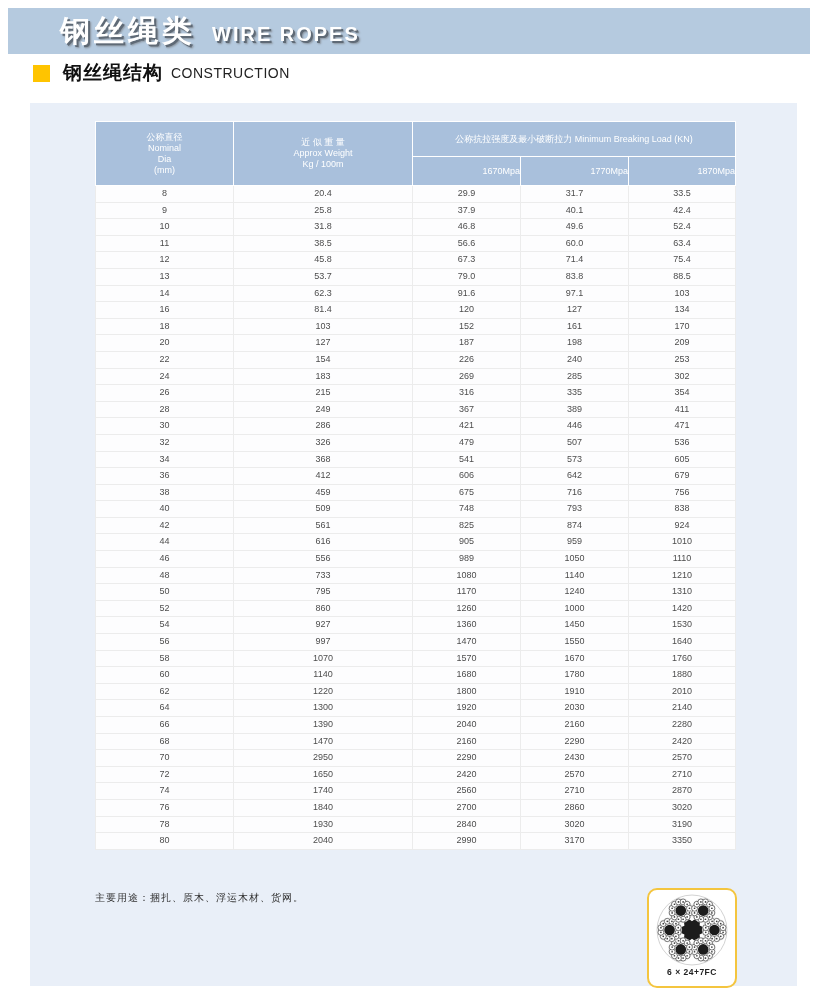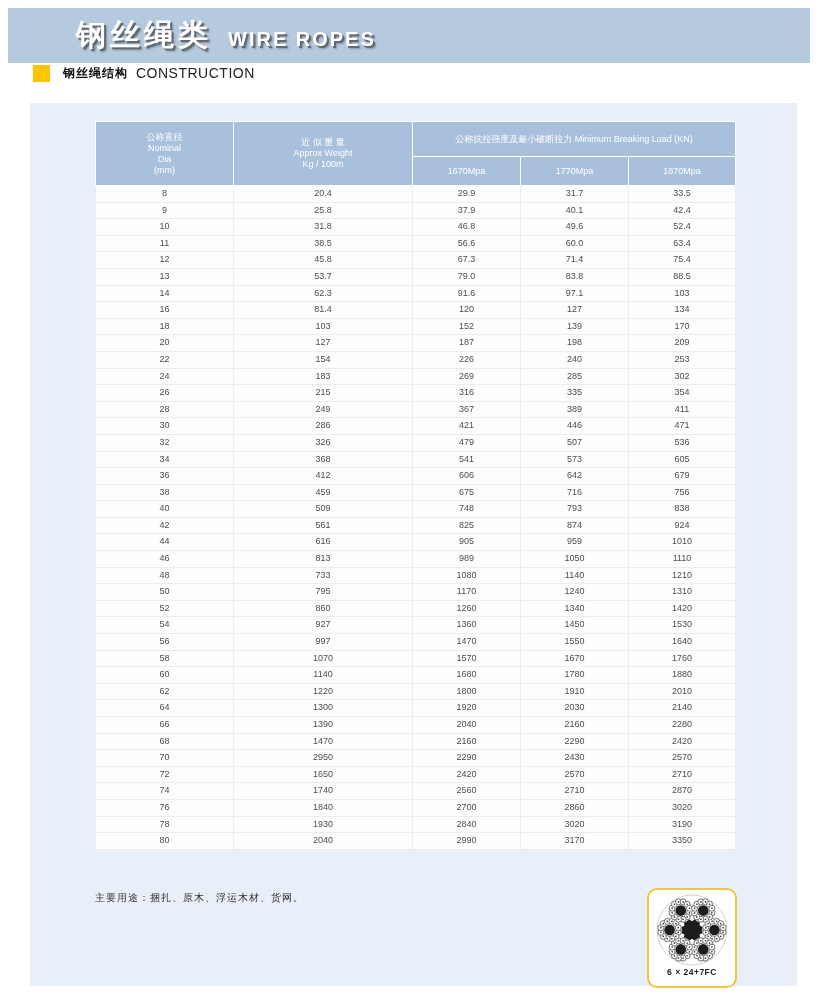--- a/index.html
+++ b/index.html
@@ -3,53 +3,53 @@
 <meta charset="utf-8">
 <style>
   html,body{margin:0;padding:0;}
   body{
     width:830px;height:1000px;position:relative;background:#ffffff;
     font-family:"Liberation Sans","DejaVu Sans",sans-serif;
     -webkit-font-smoothing:antialiased;overflow:hidden;
   }
   
   .titlebar{
-    position:absolute;left:8px;top:8px;width:802px;height:55px;
-    background:#b5cadf;display:flex;align-items:center;padding-left:68px;box-sizing:border-box;
+    position:absolute;left:8px;top:8px;width:802px;height:46px;
+    background:#b5cadf;display:flex;align-items:center;padding-left:52px;box-sizing:border-box;
   }
   .title-cn{
     font-size:30px;font-weight:bold;color:#ffffff;letter-spacing:4px;
     text-shadow:2px 2px 0 #5f6a76,3px 3px 2px #8b949e;
   }
   .title-en{
     font-size:20px;font-weight:bold;color:#ffffff;margin-left:16px;letter-spacing:2px;
     text-shadow:2px 2px 0 #5f6a76,3px 3px 2px #8b949e;
     margin-top:7px;
   }
   
   .section-row{position:absolute;left:33px;top:62px;height:22px;display:flex;align-items:center;}
   .bullet{width:17px;height:17px;background:#ffc400;margin-right:13px;}
-  .section-cn{font-size:12px;font-weight:bold;color:#111;letter-spacing:1px;}
+  .section-cn{font-size:19px;font-weight:bold;color:#111;letter-spacing:1px;}
   .section-en{font-size:14px;font-weight:normal;color:#222;margin-left:8px;letter-spacing:0.5px;}
   
   .panel{
     position:absolute;left:30px;top:103px;width:767px;height:883px;
     background:#e9eff8;
   }
   
   .ct{
     position:absolute;left:95px;top:121px;width:640px;
     border-collapse:collapse;table-layout:fixed;
   }
   .ct thead th{
     background:#a9c0dc;color:#ffffff;font-weight:normal;
     font-size:9px;line-height:11px;border:1px solid #ffffff;padding:2px 0;
   }
   .ct thead th.tier1{height:30px;}
-  .ct thead th.tier2{height:24px;}
+  .ct thead th.tier2{height:24px;text-align:right;}
   .ct tbody td{
     background:#fdfdfe;border:1px solid #ececec;
     text-align:center;font-size:9px;color:#4d4d4d;
     height:15.6px;line-height:15.6px;padding:0;
   }
   
   .usage{
     position:absolute;left:95px;top:891px;font-size:10px;color:#333;letter-spacing:1px;
   }
   
@@ -160,21 +160,21 @@
         <td>16</td>
         <td>81.4</td>
         <td>120</td>
         <td>127</td>
         <td>134</td>
       </tr>
       <tr>
         <td>18</td>
         <td>103</td>
         <td>152</td>
-        <td>139</td>
+        <td>161</td>
         <td>170</td>
       </tr>
       <tr>
         <td>20</td>
         <td>127</td>
         <td>187</td>
         <td>198</td>
         <td>209</td>
       </tr>
       <tr>
@@ -256,21 +256,21 @@
       </tr>
       <tr>
         <td>44</td>
         <td>616</td>
         <td>905</td>
         <td>959</td>
         <td>1010</td>
       </tr>
       <tr>
         <td>46</td>
-        <td>813</td>
+        <td>556</td>
         <td>989</td>
         <td>1050</td>
         <td>1110</td>
       </tr>
       <tr>
         <td>48</td>
         <td>733</td>
         <td>1080</td>
         <td>1140</td>
         <td>1210</td>
@@ -279,21 +279,21 @@
         <td>50</td>
         <td>795</td>
         <td>1170</td>
         <td>1240</td>
         <td>1310</td>
       </tr>
       <tr>
         <td>52</td>
         <td>860</td>
         <td>1260</td>
-        <td>1340</td>
+        <td>1000</td>
         <td>1420</td>
       </tr>
       <tr>
         <td>54</td>
         <td>927</td>
         <td>1360</td>
         <td>1450</td>
         <td>1530</td>
       </tr>
       <tr>

